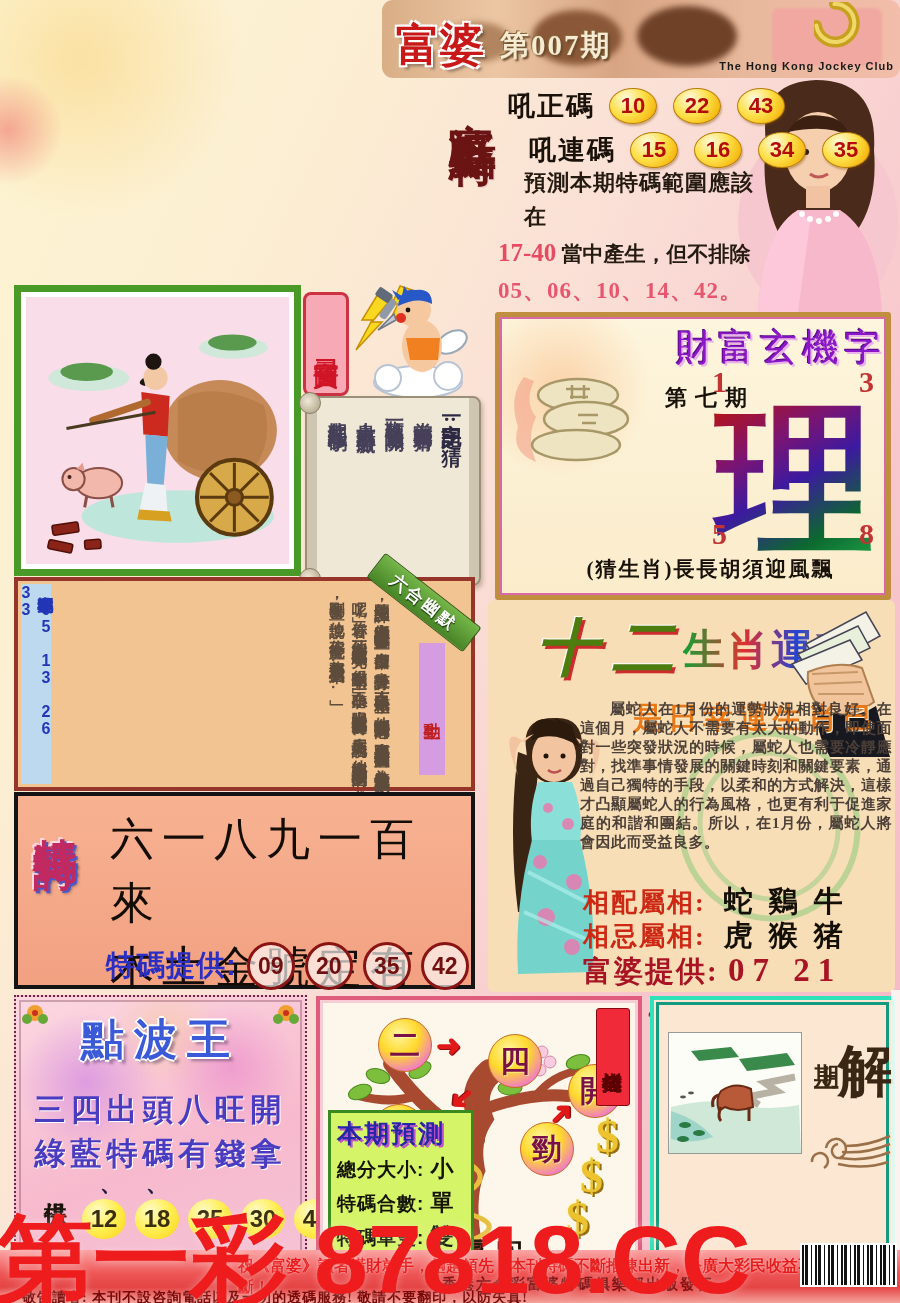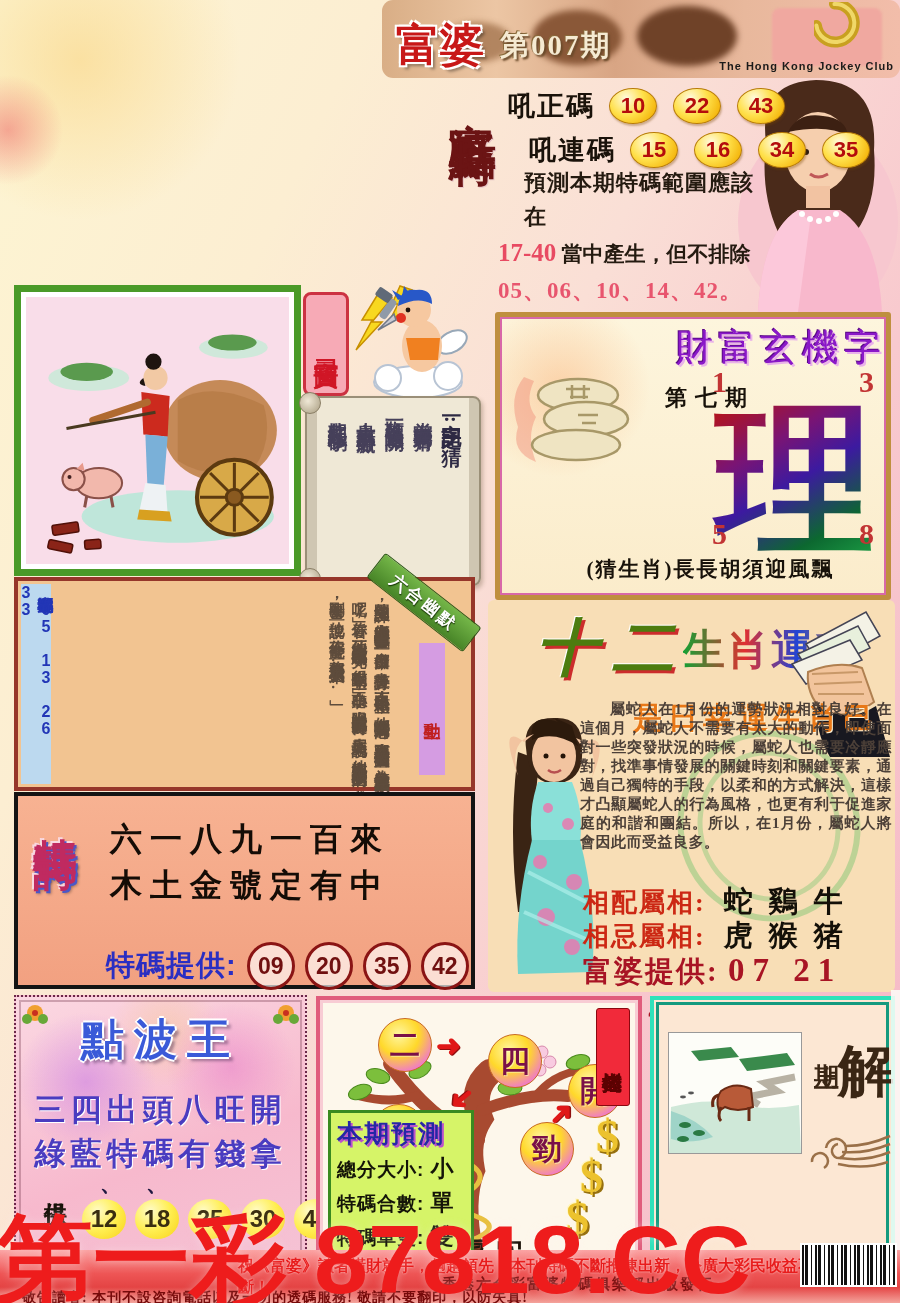--- a/index.html
+++ b/index.html
@@ -101,21 +101,21 @@
   .hbanner{position:absolute;right:-14px;top:6px;transform:rotate(38deg);transform-origin:center;
     background:linear-gradient(#74b648,#478427);color:#fff;border:1px solid #2c5a16;border-radius:3px;
     padding:3px 20px;font-size:17px;font-weight:bold;letter-spacing:3px;text-shadow:1px 1px 1px #1a3a08;}
 
   
   .spoem{left:14px;top:792px;width:461px;height:197px;box-sizing:border-box;border:4px solid #141414;
     background:linear-gradient(180deg,#f7b292,#f2a181);}
   .spo-label{position:absolute;left:16px;top:8px;writing-mode:vertical-rl;font-size:43px;font-weight:bold;
     color:#c02a60;line-height:1;letter-spacing:4px;
     text-shadow:2px 2px 0 #4a58c8,-2px -2px 0 #f8d8e0,3px 3px 3px rgba(0,0,0,.3);}
-  .spo-lines{position:absolute;left:92px;top:20px;font-size:32px;font-weight:bold;color:#140c06;
+  .spo-lines{position:absolute;left:92px;top:12px;font-size:44px;font-weight:normal;color:#140c06;
     letter-spacing:8px;line-height:1.45;}
   .spo-prov{position:absolute;left:88px;top:146px;display:flex;align-items:center;gap:10px;}
   .spo-ptext{font-size:29px;font-weight:bold;color:#2a2ec2;letter-spacing:1px;}
   .ring{width:42px;height:42px;border-radius:50%;border:3px solid #8a1414;background:rgba(255,255,255,.65);
     display:flex;align-items:center;justify-content:center;font-size:23px;font-weight:bold;color:#701010;}
 
   
   .zodiac{left:488px;top:600px;width:407px;height:392px;background:#f8deb6;border-radius:6px;}
   .z12{position:absolute;left:48px;top:6px;font-size:62px;font-weight:bold;font-style:italic;color:#4d7c0f;
     letter-spacing:14px;text-shadow:3px 3px 0 #cc2c2c,-1px -1px 0 #fff;}

